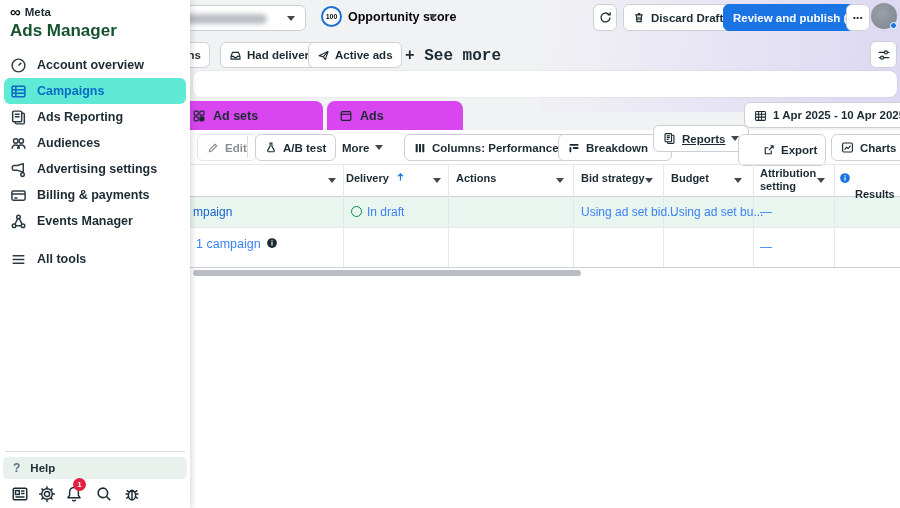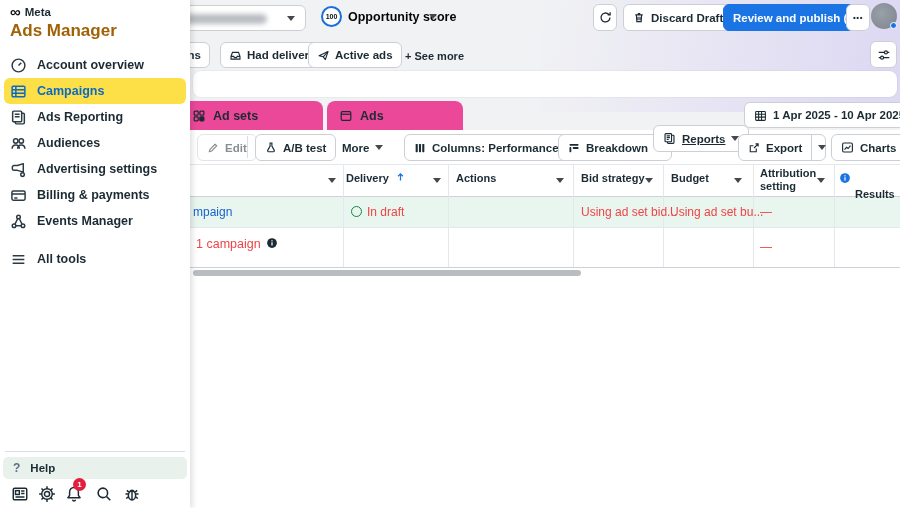--- a/index.html
+++ b/index.html
@@ -27,26 +27,26 @@
            border-top:5px solid #44484d; display:inline-block; }
   .ic { display:inline-flex; align-items:center; justify-content:center; }
   .ic svg { display:block; }
 
   
   .sidebar { left:0; top:0; width:190px; height:508px; background:#fff; z-index:30;
              box-shadow:2px 0 6px rgba(0,0,0,.14); }
   .brand { left:10px; top:6px; display:flex; align-items:center; gap:4px;
            font-size:11.5px; font-weight:700; color:#1c2b33; }
   .inf { font-size:15px; font-weight:700; line-height:10px; color:#0a1317; }
-  .app-title { left:10px; top:21px; font-size:17px; font-weight:800; color:#a16207; }
+  .app-title { left:10px; top:21px; font-size:17px; font-weight:800; color:#14532d; }
   .nav { left:0; top:52px; width:190px; }
   .nav-item { display:flex; align-items:center; gap:10px; height:26px; margin:0 4px;
               padding:0 6px; border-radius:6px; font-size:12.5px; font-weight:600;
               color:#1c2b33; cursor:pointer; }
-  .nav-item.active { background:#fde047; color:#0b69c7; font-weight:700; }
+  .nav-item.active { background:#5eead4; color:#0b69c7; font-weight:700; }
   .nav-item.last { margin-top:12px; }
   .nav-ic svg { stroke:#2c3a43; }
   .nav-item.active .nav-ic svg { stroke:#0b69c7; }
   .side-divider { left:5px; top:451px; width:180px; height:1px; background:#dadde1; }
   .help-pill { left:3px; top:457px; width:184px; height:22px; background:#e8f1ec;
                border-radius:5px; display:flex; align-items:center; gap:10px; padding:0 10px;
                font-size:11.5px; font-weight:600; color:#1c2b33; cursor:pointer; }
   .foot-ic { top:484px; width:19px; height:19px; cursor:pointer; }
   .badge { left:73px; top:478px; width:13px; height:13px; background:#e41e3f; border-radius:50%;
            color:#fff; font-size:8px; font-weight:700; display:flex; align-items:center;
@@ -64,30 +64,30 @@
   .opp-label { left:348px; top:10px; font-size:12.5px; font-weight:600; }
   .avatar { left:871px; top:3px; width:26px; height:26px; border-radius:50%;
             background:radial-gradient(circle at 40% 40%, #9aa0a8, #7c848e); filter:blur(.6px);
             cursor:pointer; }
   .avatar-dot { left:890px; top:22px; width:7px; height:7px; background:#1b74e4;
                 border-radius:50%; border:1px solid #fff; }
 
   
   .white-bar { left:193px; top:71px; width:704px; height:26px; background:#fff;
                border-radius:8px; box-shadow:0 0 0 1px rgba(0,0,0,.03); }
-  .tab { top:101px; height:29px; background:#ec4899; border-radius:8px 8px 0 0;
+  .tab { top:101px; height:29px; background:#d946ef; border-radius:8px 8px 0 0;
          display:flex; align-items:center; gap:7px; font-size:12.5px; font-weight:700;
          color:#1c2b33; cursor:pointer; }
   .content-bg { left:0; top:130px; width:900px; height:378px; background:#fff; }
 
   
   .hline { height:1px; background:#e4e7eb; }
   .vline { width:1px; background:#e4e7eb; }
   .th { font-size:11px; font-weight:700; color:#1c2b33; white-space:nowrap; cursor:pointer; }
-  .td { font-size:12px; color:#ef4444; white-space:nowrap; }
+  .td { font-size:12px; color:#3b82f6; white-space:nowrap; }
   .row1-bg { left:190px; top:197px; width:710px; height:30px; background:#e9f5ef; }
   .link { color:#1763cf; cursor:pointer; }
   .ring { width:11px; height:11px; border:1.8px solid #0c8a3e; border-radius:50%; }
   .scrollbar { left:193px; top:270px; width:388px; height:6px; background:#b9bdc1;
                border-radius:3px; cursor:pointer; }
 </style>
 </head>
 <body>
 
 <div class="canvas">
@@ -145,21 +145,21 @@
   </div>
   <div class="abs chip" style="left:308px;top:42px;">
     <span class="ic">
       <svg width="13" height="13" viewBox="0 0 16 16" fill="none" stroke="#1c2b33" stroke-width="1.4" stroke-linejoin="round">
         <path d="M2.5 8.2L13.5 3.2 10.3 13l-2.6-3.4z"></path>
           <path d="M7.7 9.6l5.8-6.4"></path>
       </svg>
     </span>
     <span>Active ads</span>
   </div>
-  <div class="abs btn noborder" style="left:396px;top:42px;font-size:11px;">
+  <div class="abs btn noborder" style="left:396px;top:42px;font-size:16px;font-family:Liberation Mono, monospace;">
     <span>+ See more</span>
   </div>
   <div class="abs btn" style="left:870px;top:41px;width:27px;padding:0;justify-content:center;">
     <span class="ic">
       <svg width="14" height="14" viewBox="0 0 16 16" fill="none" stroke="#1c2b33" stroke-width="1.4">
         <path d="M2 5h12M2 11h12"></path>
           <circle cx="10.2" cy="5" r="1.7" fill="#fff"></circle>
           <circle cx="5.8" cy="11" r="1.7" fill="#fff"></circle>
       </svg>
     </span>
@@ -246,21 +246,21 @@
     <span class="ic">
       <svg width="13" height="13" viewBox="0 0 16 16" fill="none" stroke="#1c2b33" stroke-width="1.4">
         <rect x="5.5" y="4" width="8" height="10" rx="1" fill="#fff"></rect>
           <rect x="2.5" y="2" width="8" height="10" rx="1" fill="#fff"></rect>
           <path d="M4.5 4.8h4M4.5 7h4M4.5 9.2h2.5"></path>
       </svg>
     </span>
     <span>Reports</span>
     <span class="caret"></span>
   </div>
-  <div class="abs btn" style="left:738px;top:134px;width:88px;padding:0;">
+  <div class="abs btn" style="left:738px;top:134px;width:88px;padding:15px;">
     <span style="display:flex;align-items:center;gap:6px;padding:0 9px;height:100%;border-right:1px solid #ccd0d5;">
       <span class="ic">
         <svg width="12" height="12" viewBox="0 0 16 16" fill="none" stroke="#1c2b33" stroke-width="1.5">
           <path d="M10 2.5h3.5V6M13.3 2.7L8 8M11 8.8v4.2H3V5h4.2"></path>
         </svg>
       </span>
       <span>Export</span>
     </span>
     <span style="display:flex;align-items:center;justify-content:center;flex:1;height:100%;">
       <span class="caret"></span>

